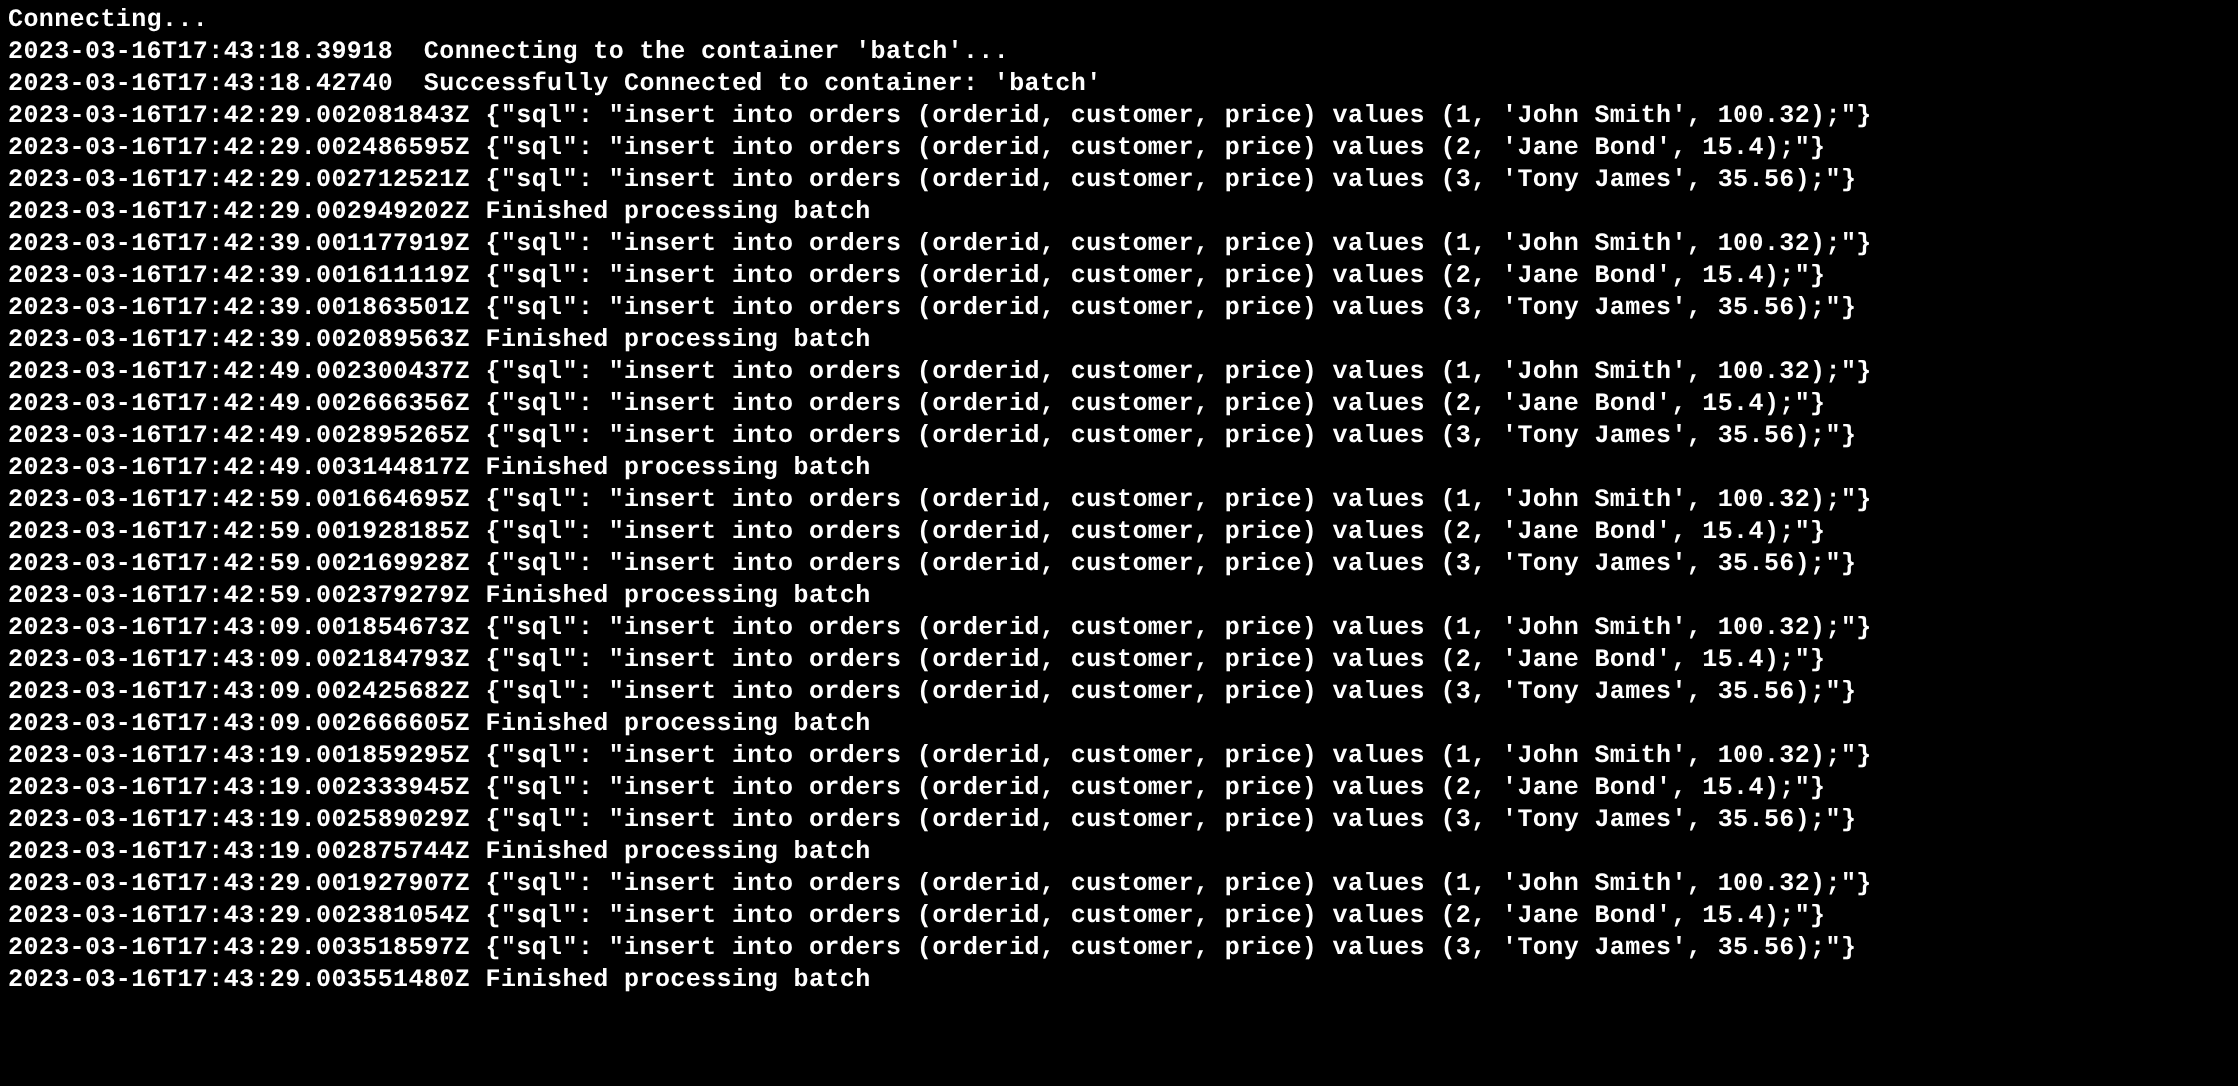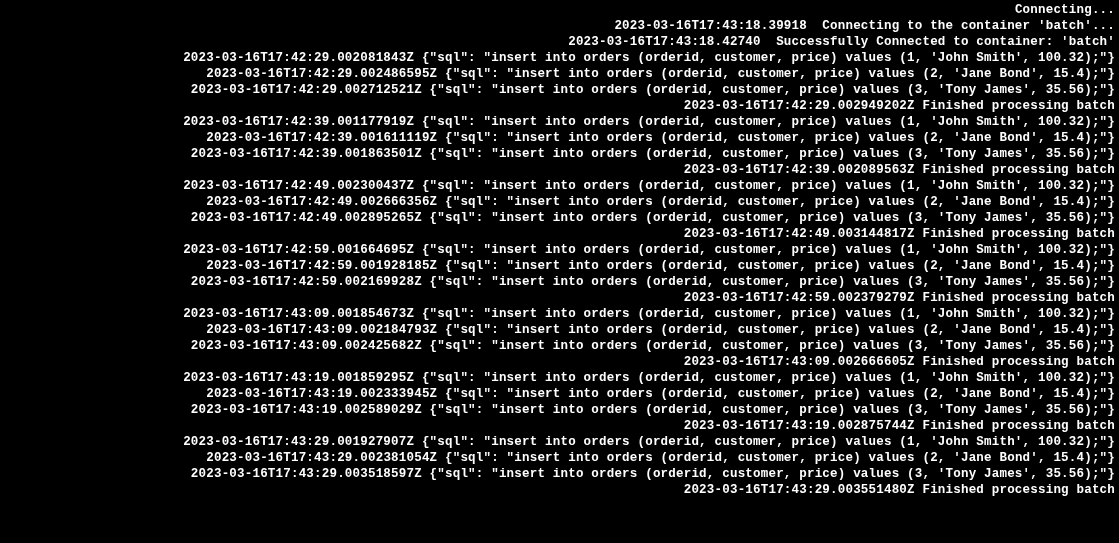--- a/index.html
+++ b/index.html
@@ -1,19 +1,18 @@
 <!DOCTYPE html>
 <html><head>
   <meta charset="utf-8">
   <style>
     * {
       margin: 0;
       padding: 0;
       box-sizing: border-box;
-      text-align: right;
     }
     html, body {
       width: 1119px;
       height: 543px;
       background: #000000;
       overflow: hidden;
     }
     .terminal {
       width: 100%;
       height: 100%;

